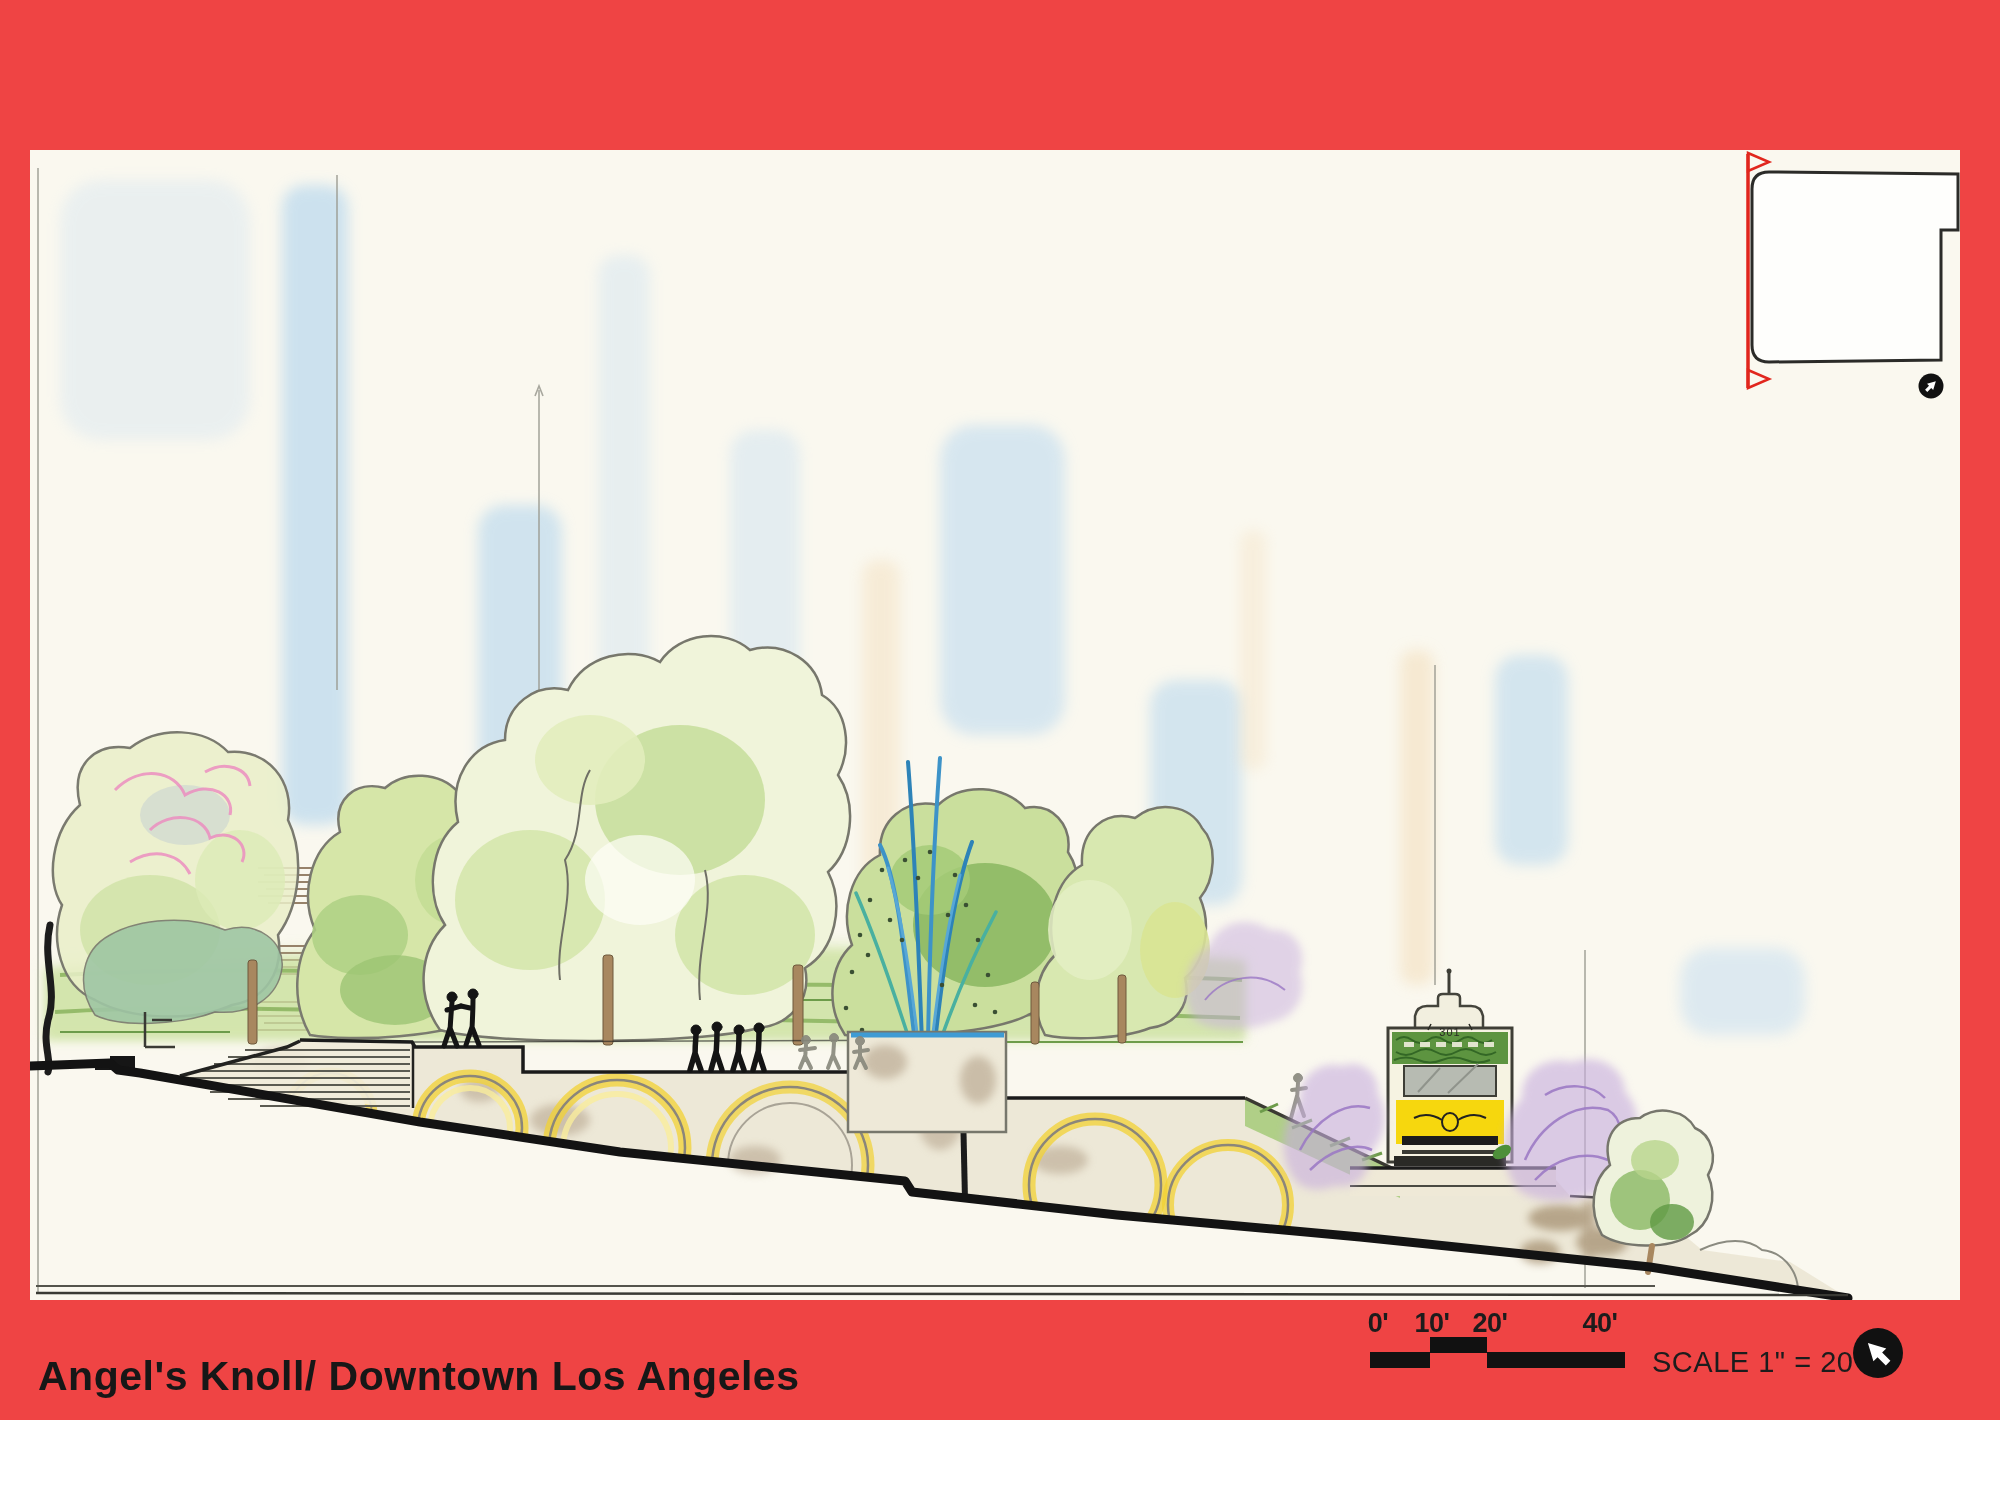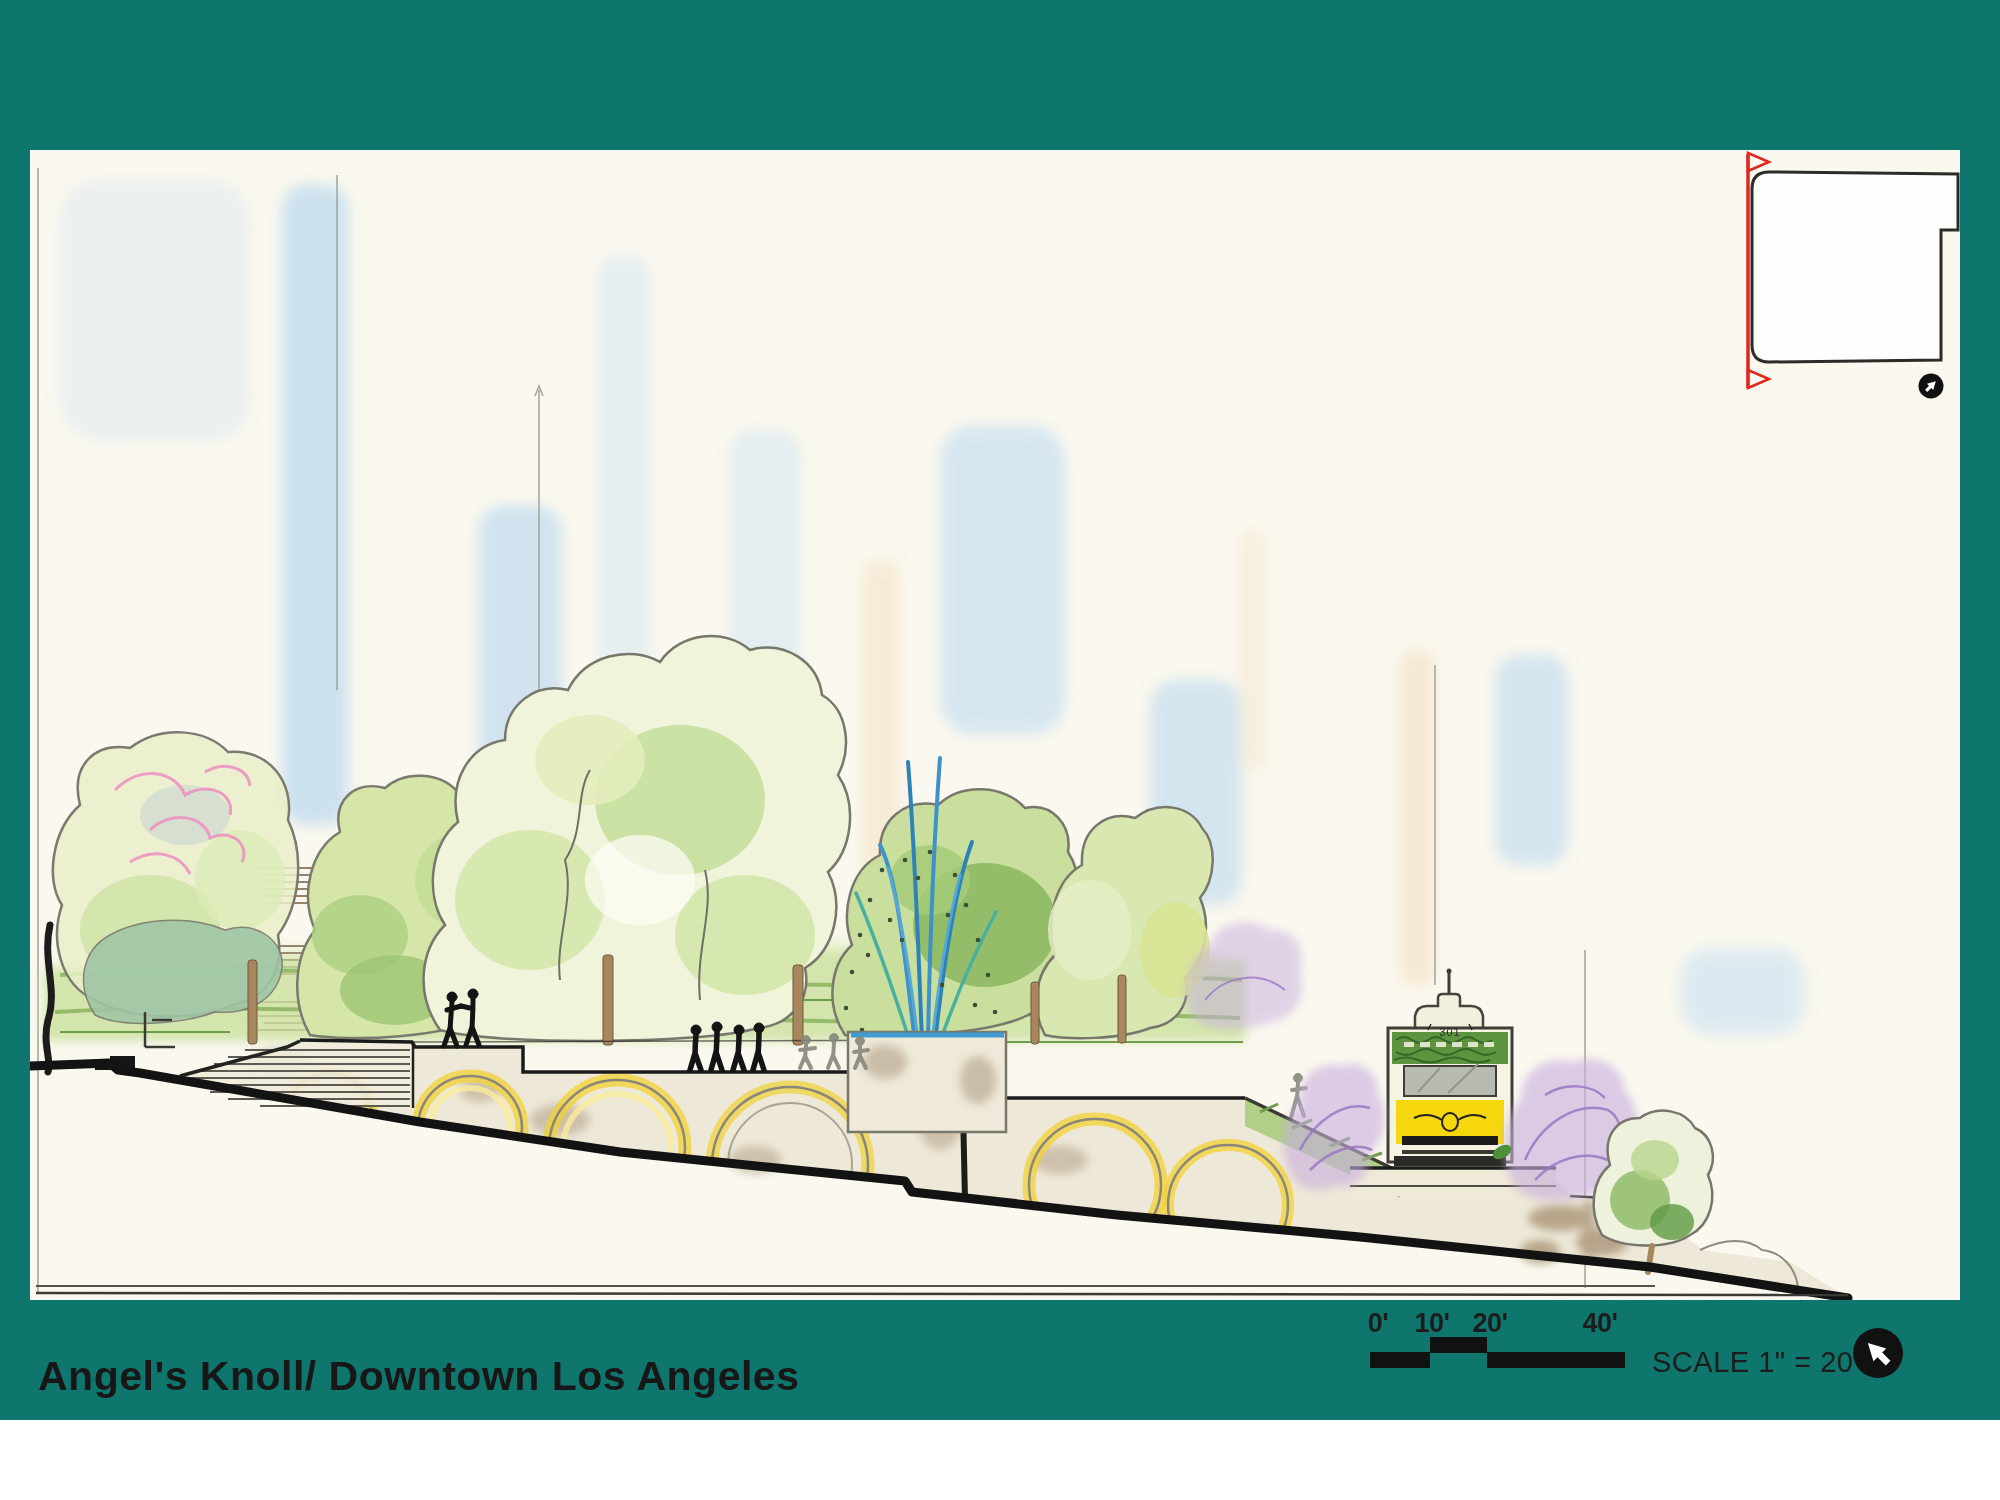--- a/index.html
+++ b/index.html
@@ -1,17 +1,17 @@
 <!DOCTYPE html>
 <html><head>
 <meta charset="utf-8">
 <style>
   html,body{margin:0;padding:0;background:#ffffff;}
   body{width:2000px;height:1500px;overflow:hidden;font-family:"Liberation Sans",sans-serif;}
-  .stage{position:relative;width:2000px;height:1420px;background:#0f766e;}
+  .stage{position:relative;width:2000px;height:1420px;background:#ef4444;}
   .stage svg{position:absolute;left:0;top:0;}
   text{font-family:"Liberation Sans",sans-serif;}
   .title-text{font-weight:bold;font-size:41px;fill:#171717;letter-spacing:.5px;}
   .scale-label{font-size:27px;fill:#1c1c1c;font-weight:bold;letter-spacing:-.5px;}
   .scale-note{font-size:29px;fill:#1c1c1c;letter-spacing:.5px;}
   .car-number{font-size:11px;fill:#2a2a24;letter-spacing:1px;}
 </style>
 </head>
 <body>
 

